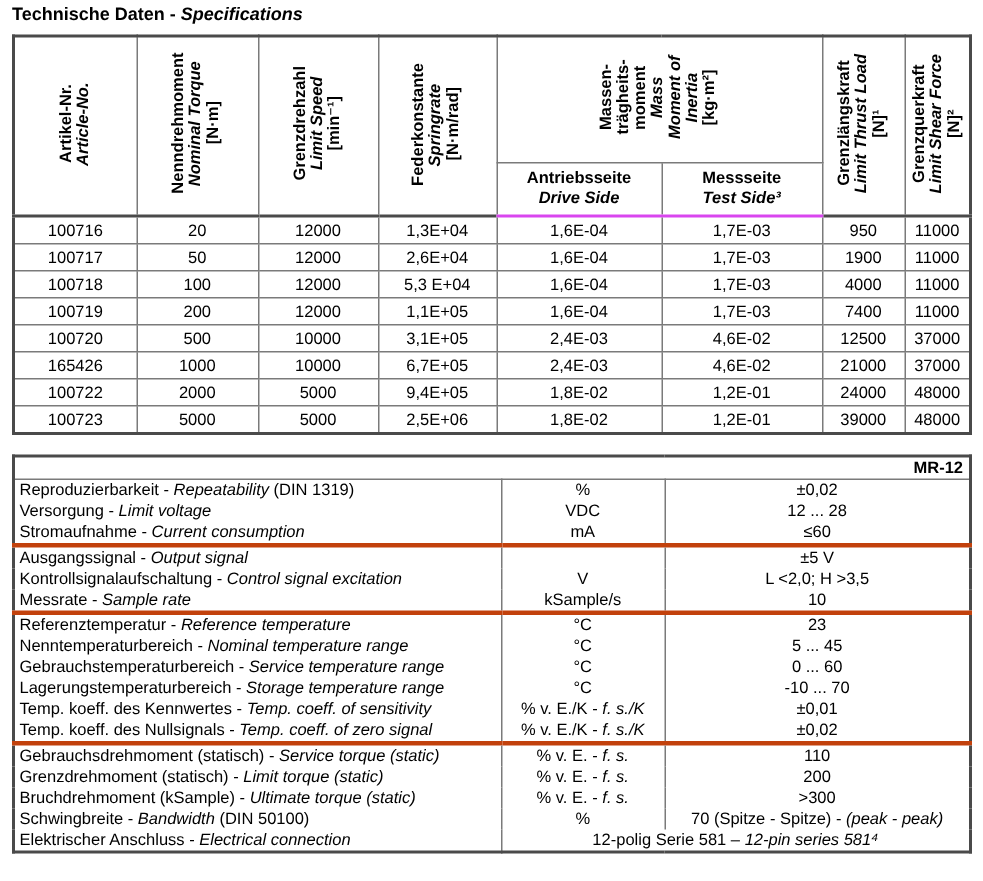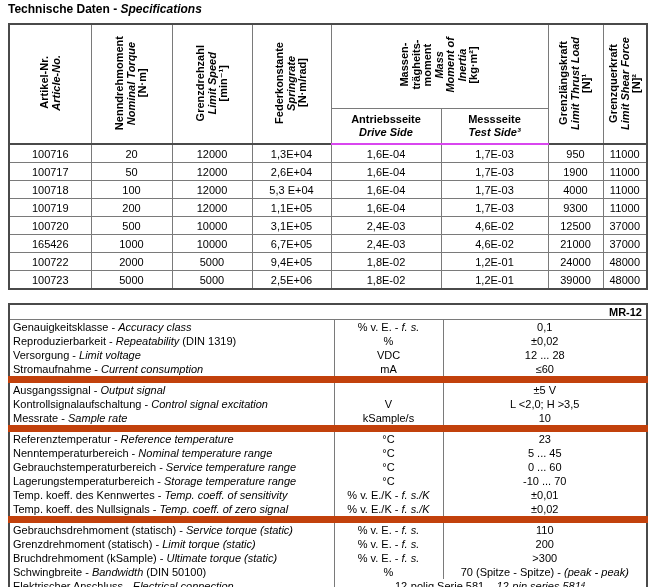--- a/index.html
+++ b/index.html
@@ -22,21 +22,21 @@
   #t1 tbody td { height:17px; font-size:11px; text-align:center; vertical-align:middle; }
   .vt { writing-mode:vertical-rl; transform:rotate(180deg); display:inline-block; line-height:11.5px; white-space:nowrap; }
   .vt div { text-align:center; }
   .en { font-style:italic; }
 
   #t2 { top:303px; width:638px; border:2px solid #4a4a4a; font-size:11px; }
   #t2 td { padding:0 2px; height:14px; line-height:13px; vertical-align:middle; }
   #t2 td.nm { text-align:left; padding-left:3px; border-right:1px solid #7a7a7a; white-space:nowrap; }
   #t2 td.un { text-align:center; border-right:1px solid #7a7a7a; }
   #t2 td.vl, #t2 td.mg { text-align:center; }
-  #t2 tr.gs td { border-top:7px solid #c2410c; }
+  #t2 tr.gs td { border-top:3px solid #c2410c; }
   #t2 tr.model td { text-align:right; font-weight:bold; border-bottom:1px solid #7a7a7a; padding-right:4px; }
   #t2 i { font-style:italic; }
 </style>
 </head>
 <body>
 
 <div class="title"><span>Technische Daten - </span><i>Specifications</i></div>
 
 <table id="t1">
   <colgroup>
@@ -101,21 +101,21 @@
         <td>4000</td>
         <td>11000</td>
       </tr>
     <tr>
         <td>100719</td>
         <td>200</td>
         <td>12000</td>
         <td>1,1E+05</td>
         <td>1,6E-04</td>
         <td>1,7E-03</td>
-        <td>9300</td>
+        <td>7400</td>
         <td>11000</td>
       </tr>
     <tr>
         <td>100720</td>
         <td>500</td>
         <td>10000</td>
         <td>3,1E+05</td>
         <td>2,4E-03</td>
         <td>4,6E-02</td>
         <td>12500</td>
@@ -159,25 +159,20 @@
       <col style="width:325px">
       <col style="width:109px">
       <col style="width:204px">
     </colgroup>
   <tbody>
     <tr class="model">
         <td colspan="3">MR-12</td>
       </tr>
 
     <tr>
-        <td class="nm"><span>Genauigkeitsklasse - </span><i>Accuracy class</i><span></span></td>
-        <td class="un"><span>% v. E. - </span><i>f. s.</i></td>
-        <td class="vl"><span>0,1</span><i></i></td>
-      </tr>
-    <tr>
         <td class="nm"><span>Reproduzierbarkeit - </span><i>Repeatability</i><span> (DIN 1319)</span></td>
         <td class="un"><span>%</span><i></i></td>
         <td class="vl"><span>±0,02</span><i></i></td>
       </tr>
     <tr>
         <td class="nm"><span>Versorgung - </span><i>Limit voltage</i><span></span></td>
         <td class="un"><span>VDC</span><i></i></td>
         <td class="vl"><span>12 ... 28</span><i></i></td>
       </tr>
     <tr>

